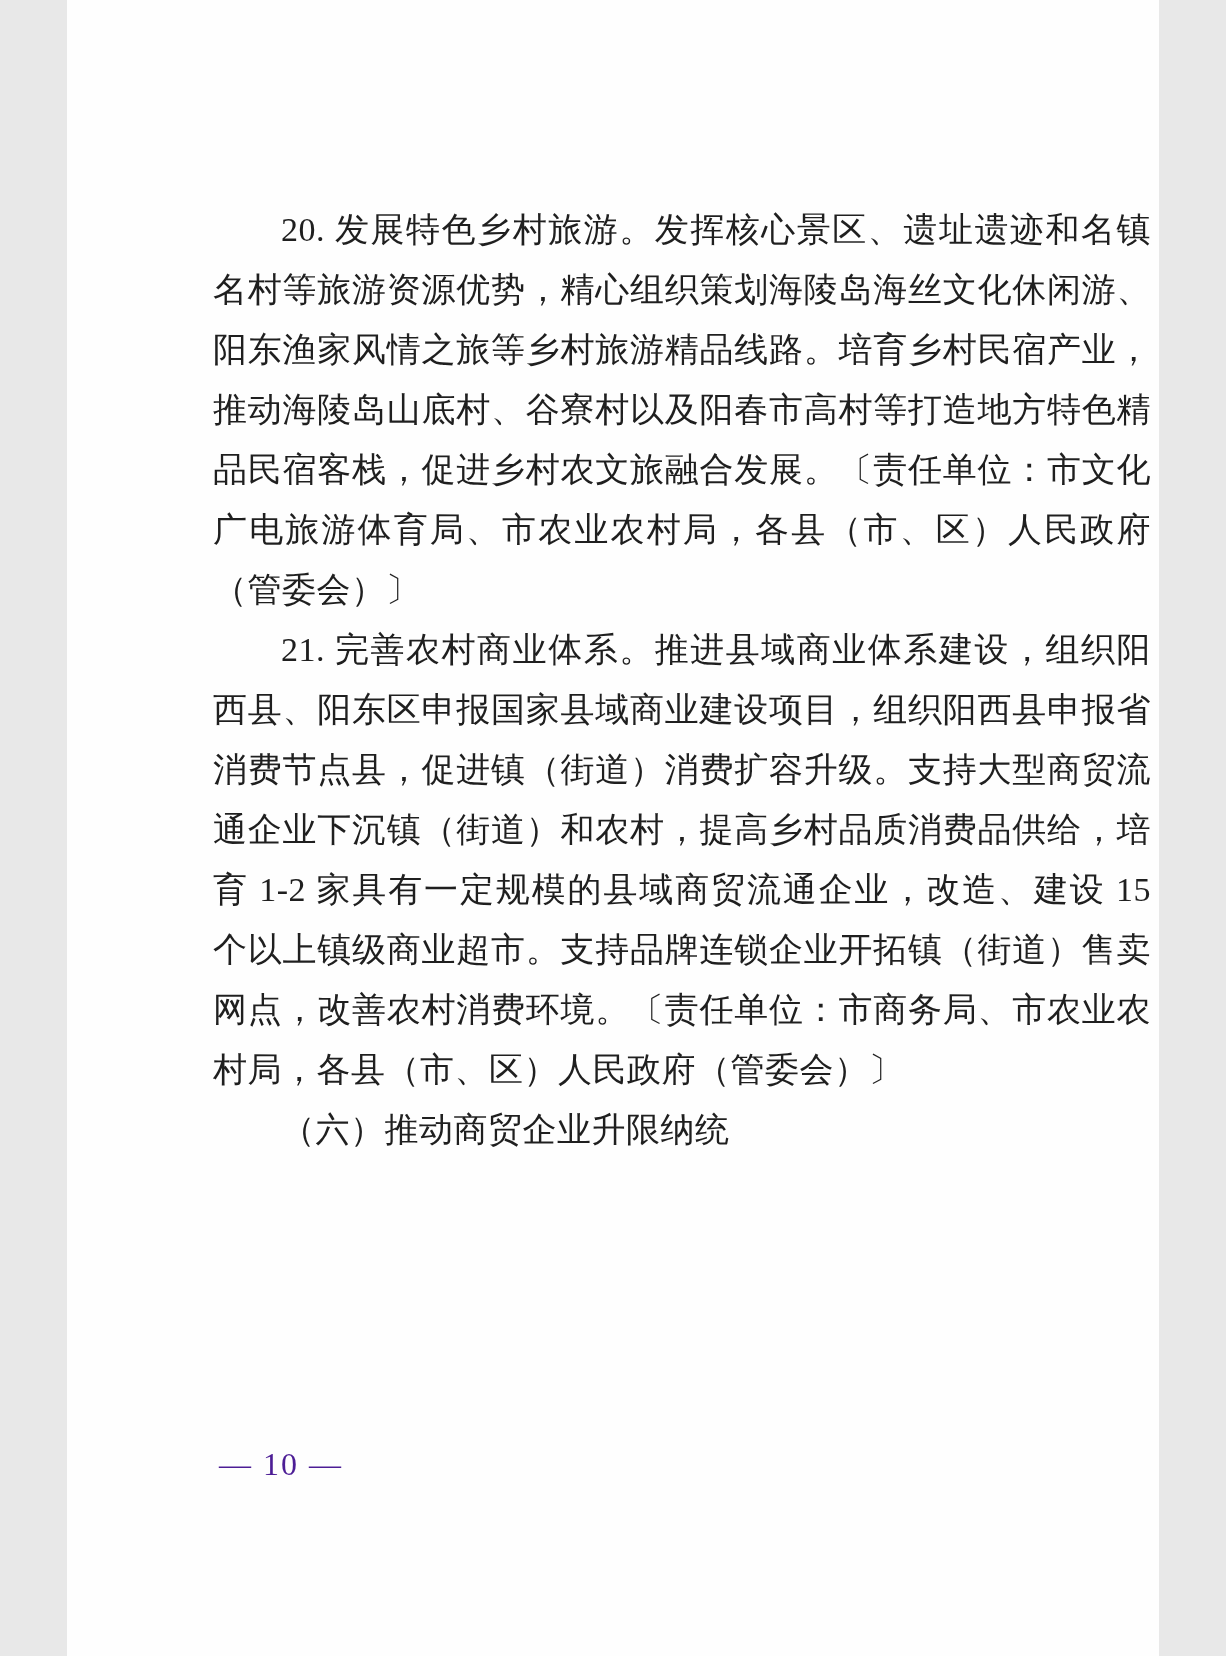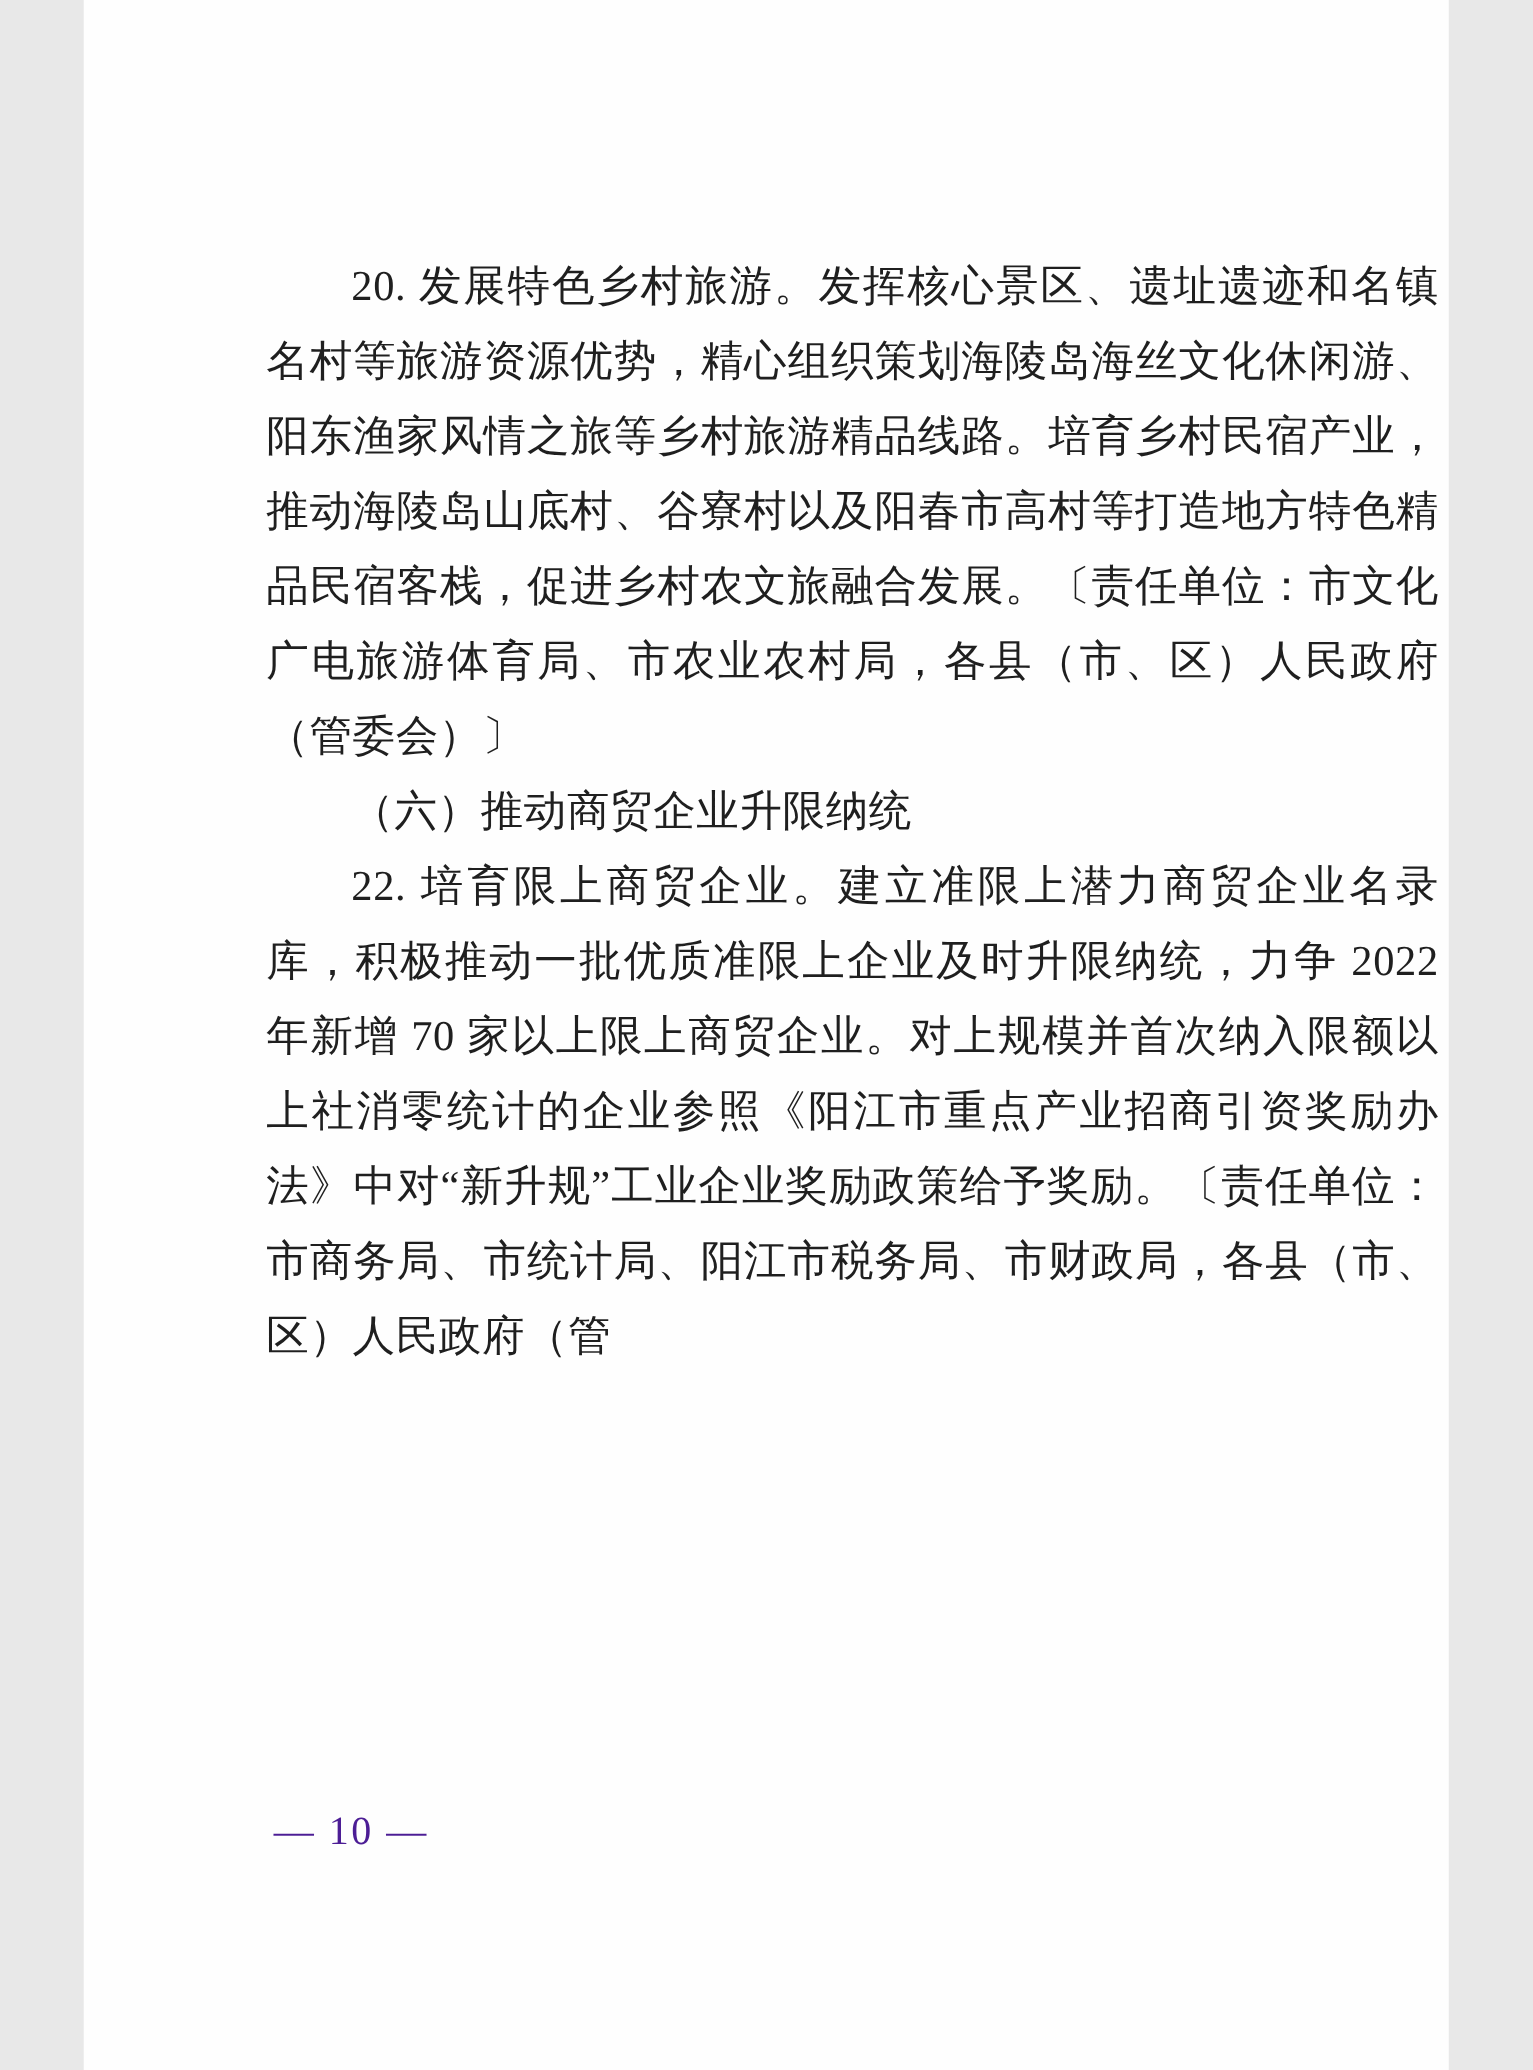--- a/index.html
+++ b/index.html
@@ -45,17 +45,17 @@
     color: #4c1d95;
     letter-spacing: 2px;
   }
 </style>
 </head>
 <body>
 
 <div class="page">
   <div class="text-block">
     <p class="par">20. 发展特色乡村旅游。发挥核心景区、遗址遗迹和名镇名村等旅游资源优势，精心组织策划海陵岛海丝文化休闲游、阳东渔家风情之旅等乡村旅游精品线路。培育乡村民宿产业，推动海陵岛山底村、谷寮村以及阳春市高村等打造地方特色精品民宿客栈，促进乡村农文旅融合发展。〔责任单位：市文化广电旅游体育局、市农业农村局，各县（市、区）人民政府（管委会）〕</p>
+    <p class="par">21. 完善农村商业体系。推进县域商业体系建设，组织阳西县、阳东区申报国家县域商业建设项目，组织阳西县申报省消费节点县，促进镇（街道）消费扩容升级。支持大型商贸流通企业下沉镇（街道）和农村，提高乡村品质消费品供给，培育 1-2 家具有一定规模的县域商贸流通企业，改造、建设 15 个以上镇级商业超市。支持品牌连锁企业开拓镇（街道）售卖网点，改善农村消费环境。〔责任单位：市商务局、市农业农村局，各县（市、区）人民政府（管委会）〕</p>
     <p class="par heading">（六）推动商贸企业升限纳统</p>
-    <p class="par">22. 培育限上商贸企业。建立准限上潜力商贸企业名录库，积极推动一批优质准限上企业及时升限纳统，力争 2022 年新增 70 家以上限上商贸企业。对上规模并首次纳入限额以上社消零统计的企业参照《阳江市重点产业招商引资奖励办法》中对“新升规”工业企业奖励政策给予奖励。〔责任单位：市商务局、市统计局、阳江市税务局、市财政局，各县（市、区）人民政府（管</p>
   </div>
   <div class="footer-pagenum">— 10 —</div>
 </div>
 
 </body></html>

